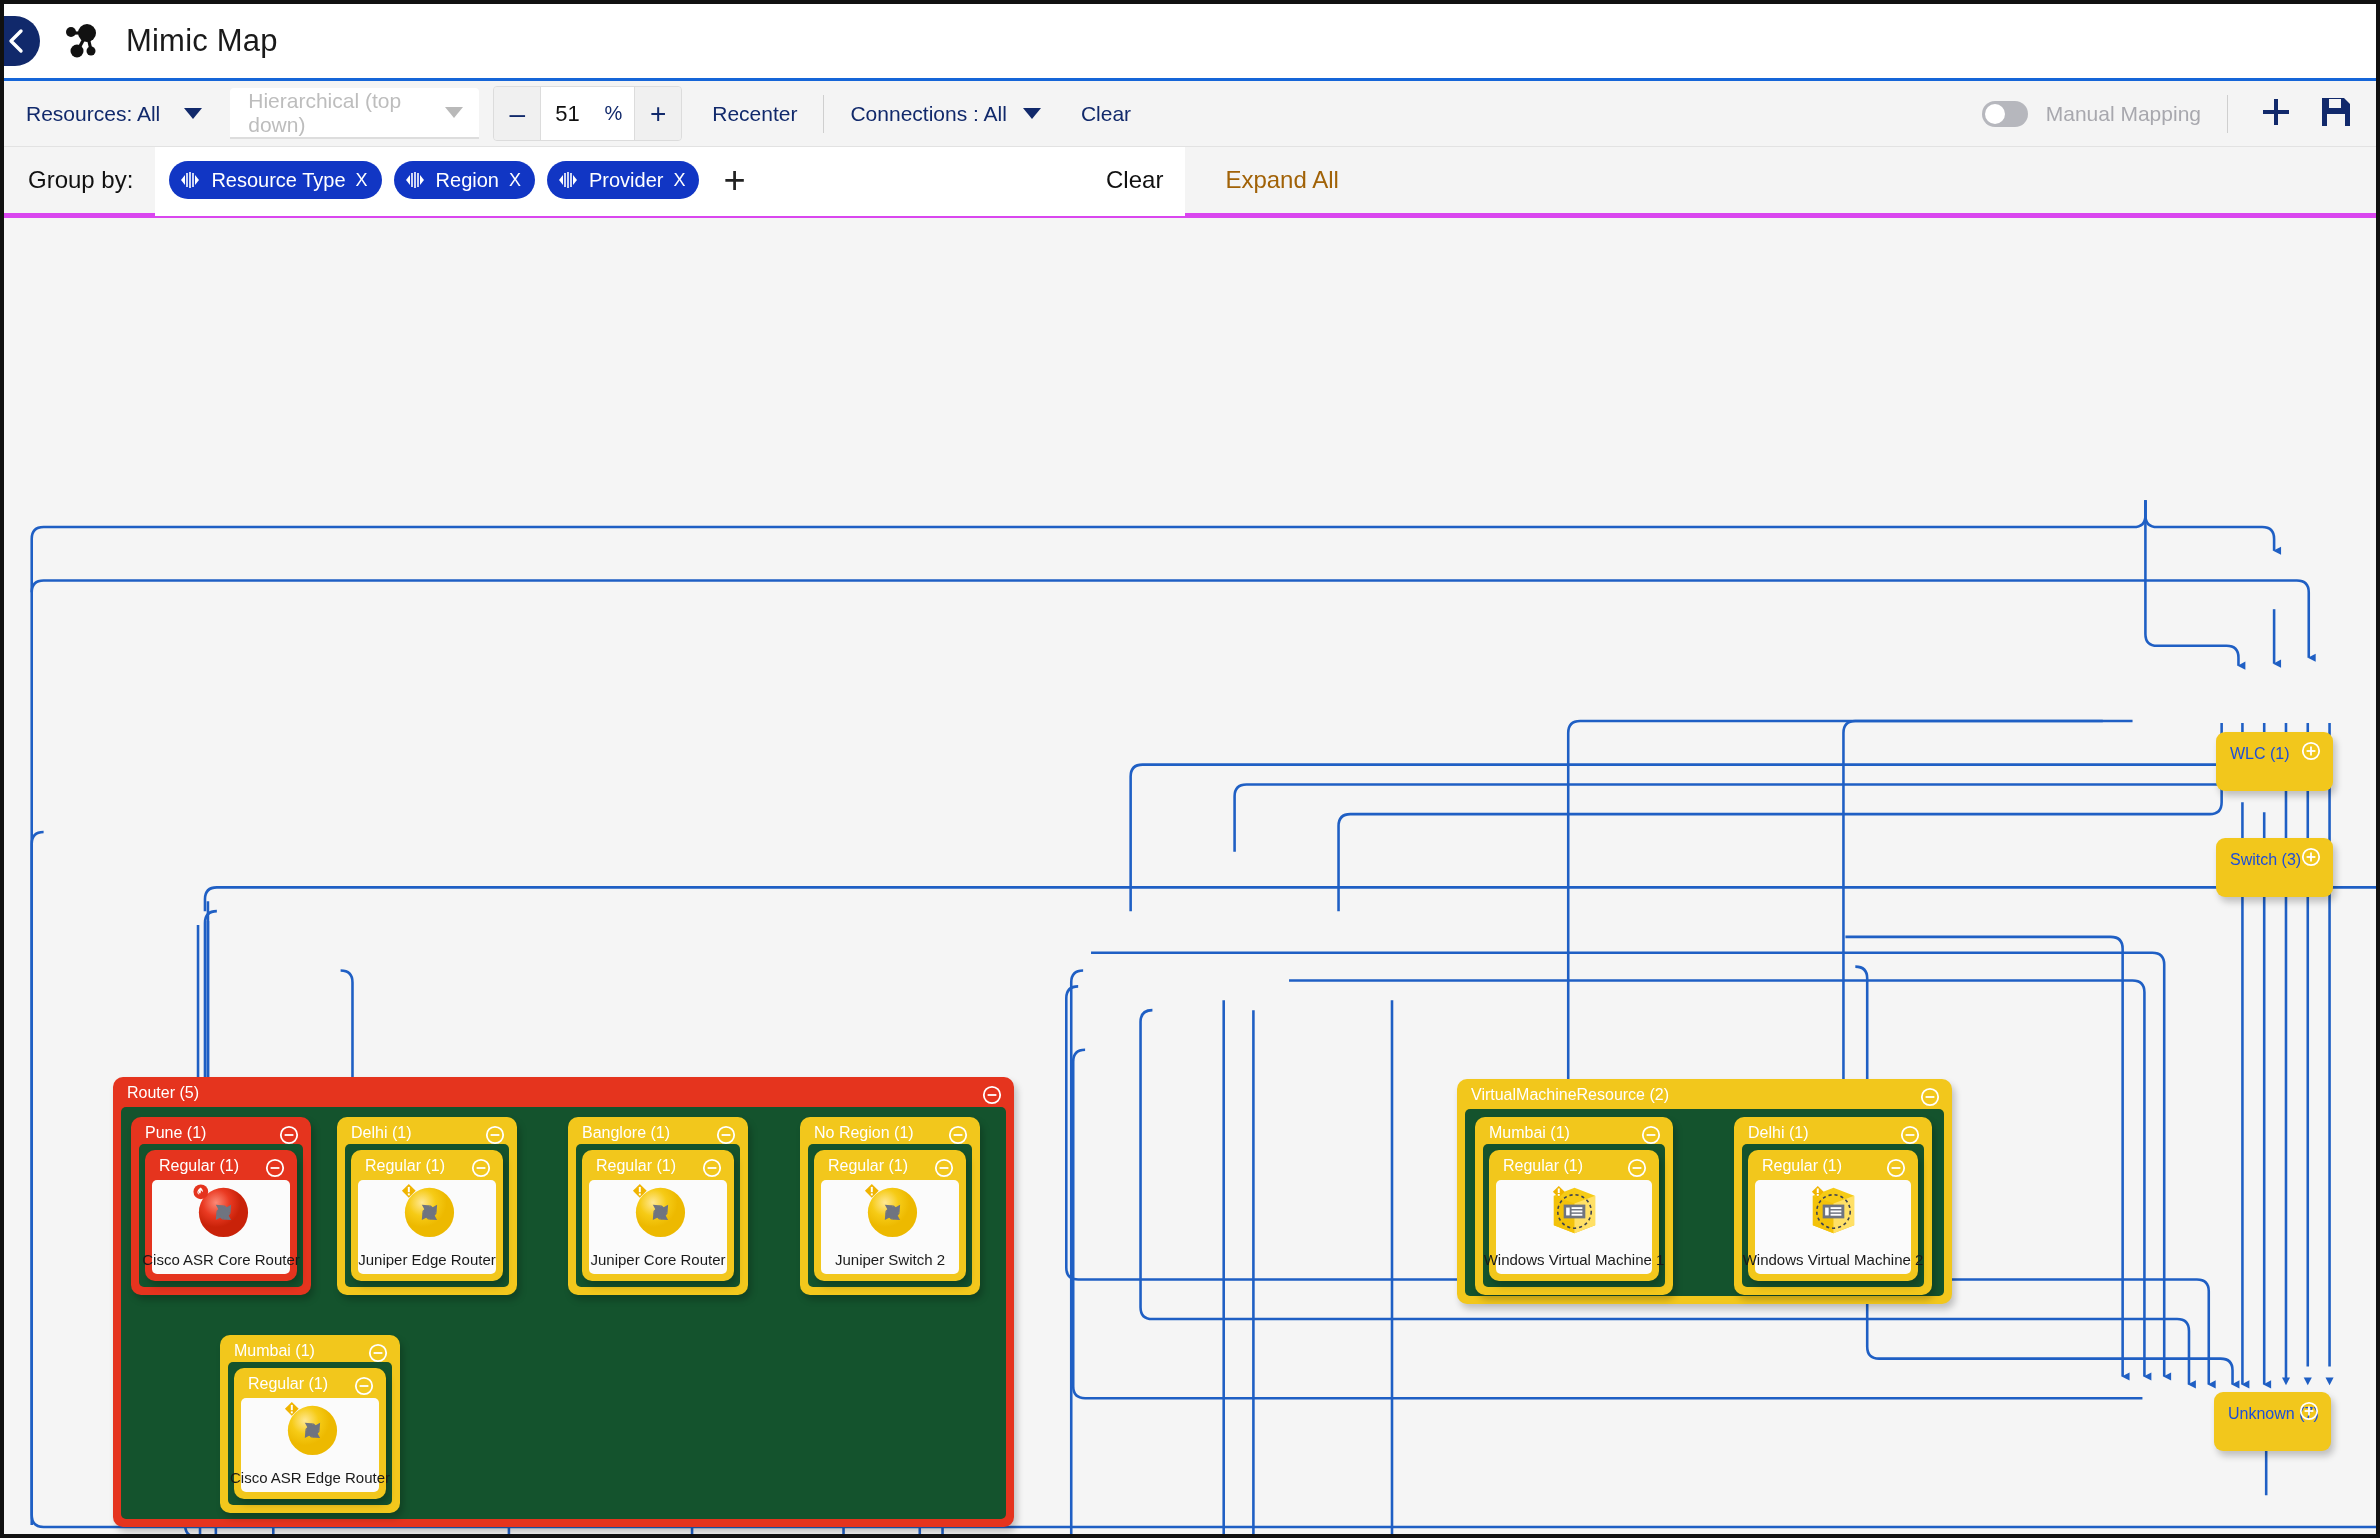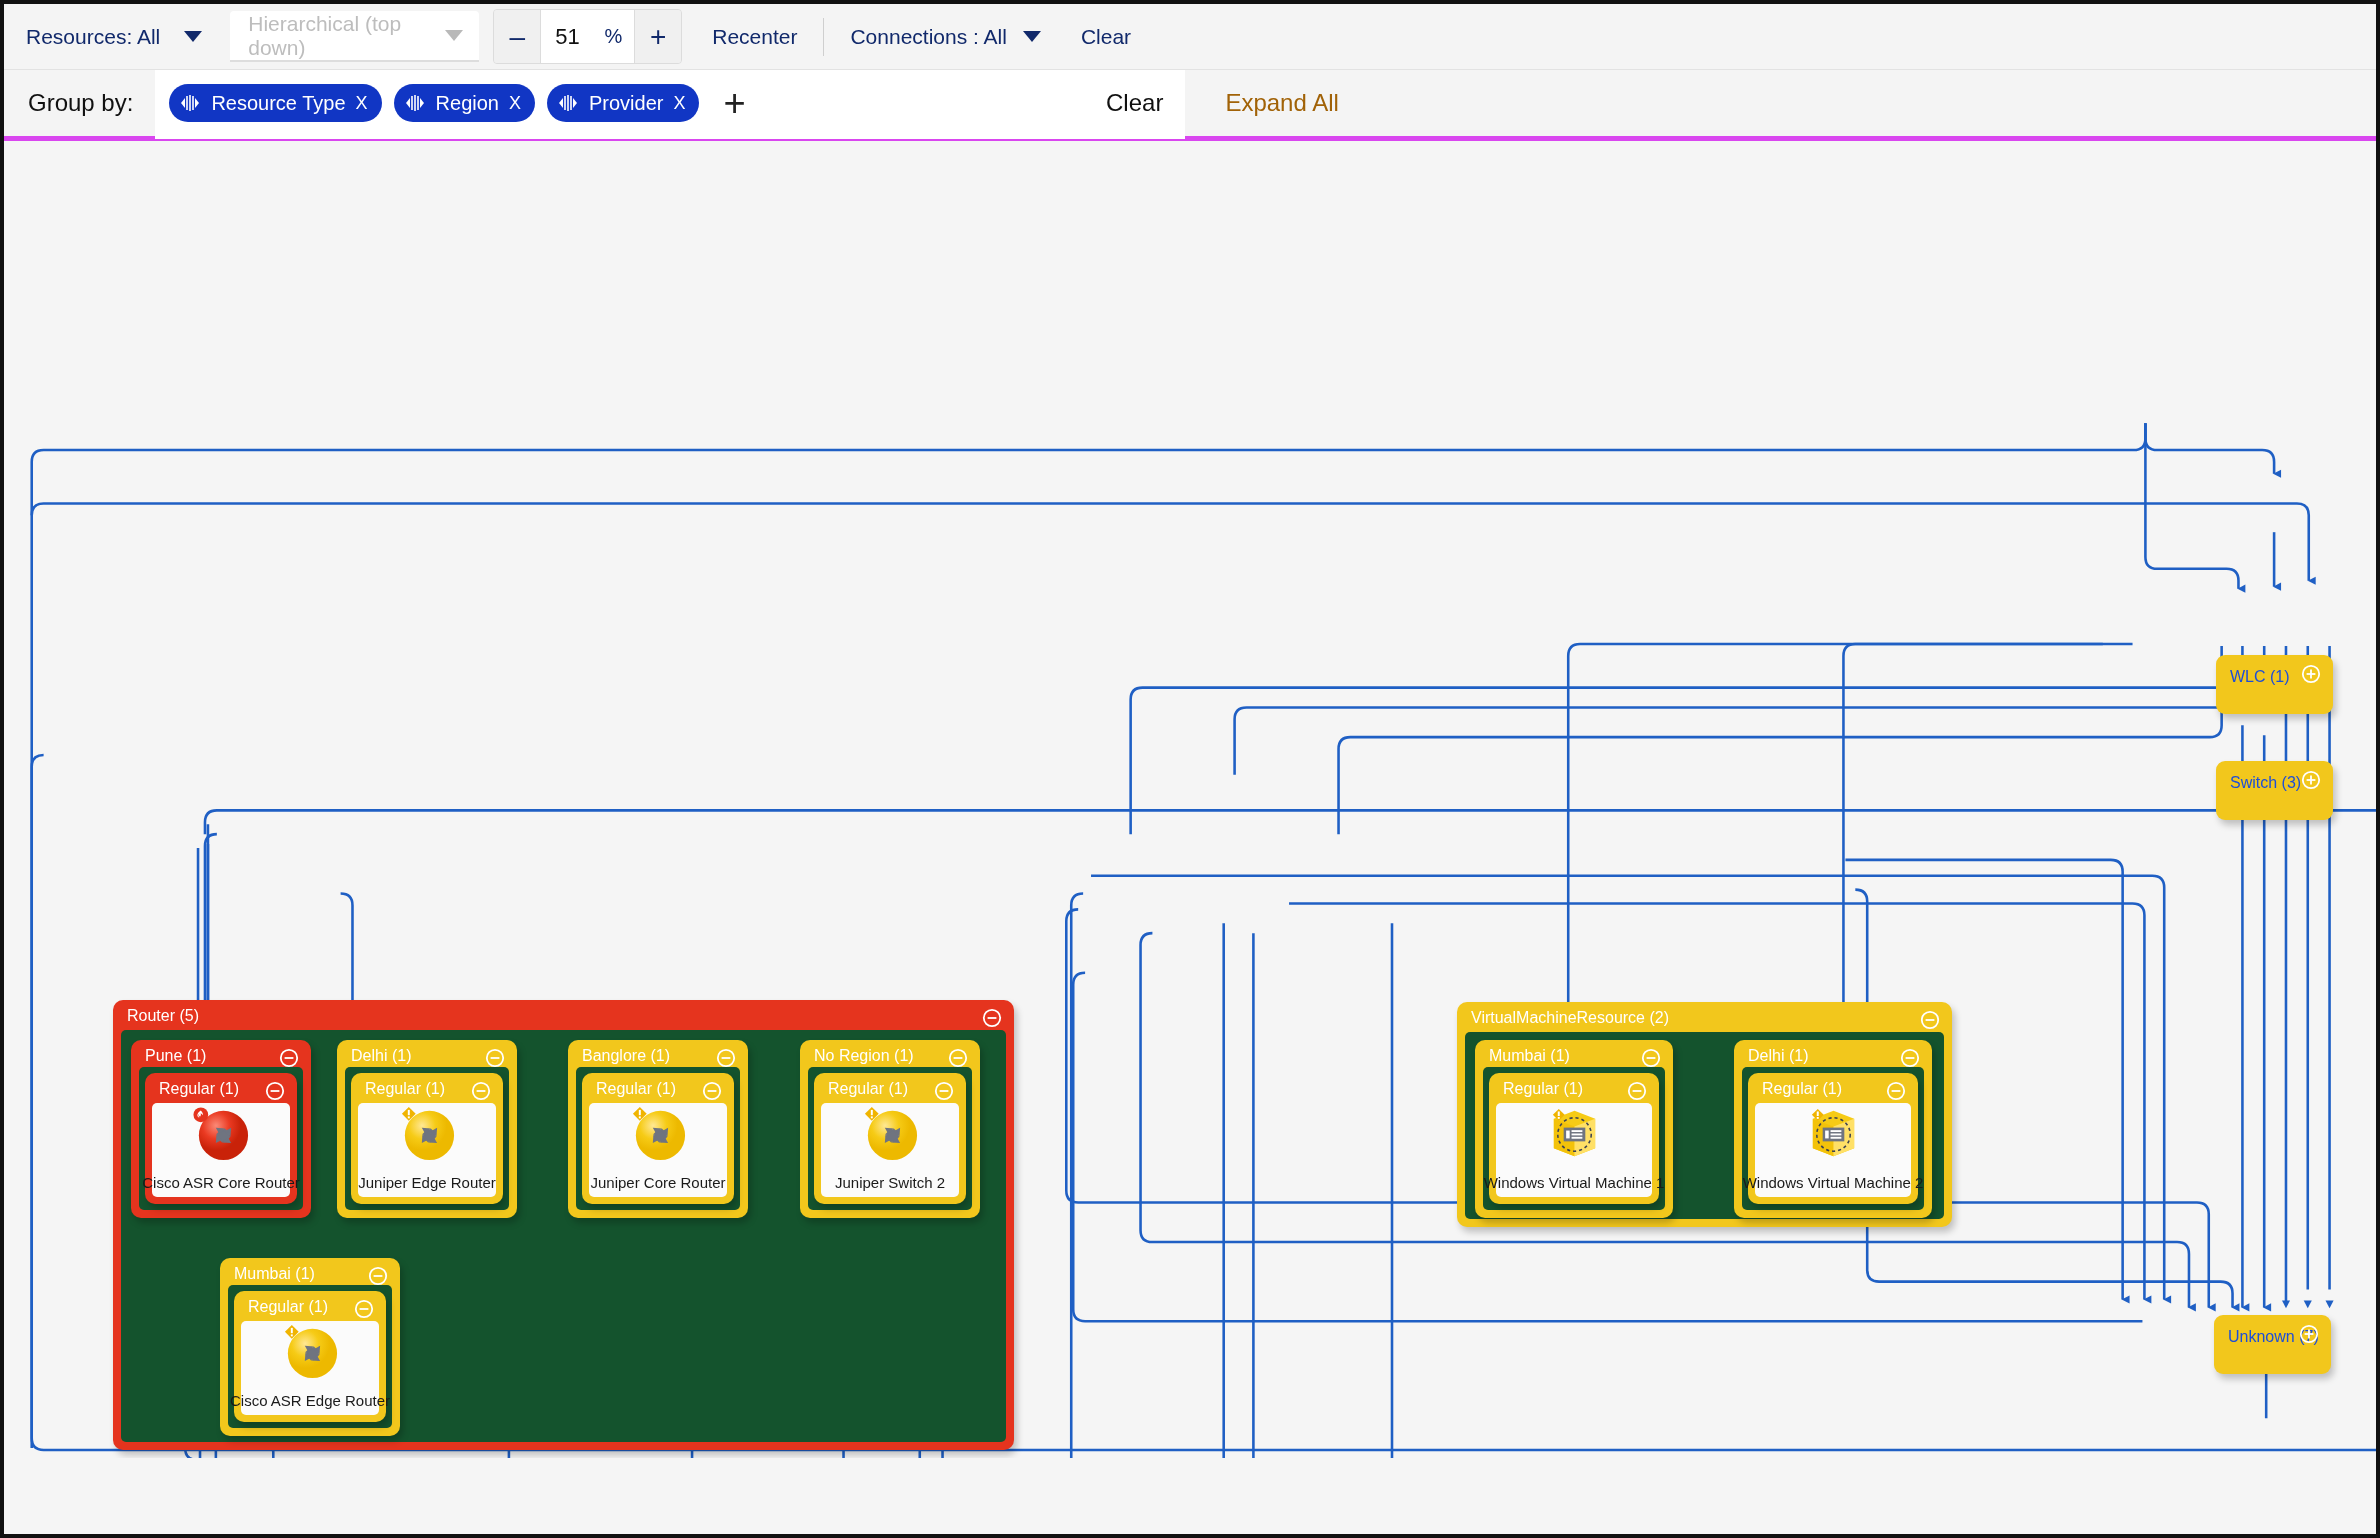--- a/index.html
+++ b/index.html
@@ -241,20 +241,39 @@
     position:absolute; left:14px; top:13px;
     color:#1d4ed8; font-size:16px; white-space:nowrap;
   }
   .pill-toggle { position:absolute; right:12px; top:9px; cursor:pointer; }
 </style>
 </head>
 <body>
 
 <div class="app">
 
+  <div class="titlebar">
+    <div class="back-btn">
+      <svg width="20" height="28" viewBox="0 0 20 28">
+        <polyline points="15,4 5,14 15,24" fill="none" stroke="#ffffff" stroke-width="3.4" stroke-linecap="round" stroke-linejoin="round"></polyline>
+      </svg>
+    </div>
+    <div class="brand-logo">
+      <svg width="42" height="42" viewBox="0 0 42 42">
+        <line x1="13" y1="13" x2="27" y2="13" stroke="#111" stroke-width="3.2"></line>
+        <line x1="27" y1="13" x2="18" y2="30" stroke="#111" stroke-width="3.2"></line>
+        <line x1="27" y1="13" x2="31" y2="30" stroke="#111" stroke-width="3.2"></line>
+        <circle cx="27" cy="13" r="9" fill="#111"></circle>
+        <circle cx="11" cy="12" r="5" fill="#111"></circle>
+        <circle cx="17" cy="31" r="6.5" fill="#111"></circle>
+        <circle cx="31" cy="31" r="4.5" fill="#111"></circle>
+      </svg>
+    </div>
+    <div class="app-title">Mimic Map</div>
+  </div>
 
   <div class="toolbar">
 
     <div class="resources-dd">
       <span class="tb-link">Resources: All</span>
       <span class="caret"></span>
     </div>
 
     <div class="layout-select">
       <span>Hierarchical (top down)</span>
@@ -274,20 +293,40 @@
 
     <div class="vdiv"></div>
 
     <div class="connections">
       <span class="tb-link">Connections : All</span>
       <span class="caret"></span>
     </div>
 
     <div class="tb-link clear-tb">Clear</div>
 
+    <div class="tb-right">
+      <div class="toggle">
+        <div class="knob"></div>
+      </div>
+      <div class="toggle-label">Manual Mapping</div>
+      <div class="vdiv"></div>
+      <div class="plus-icon">
+        <svg width="36" height="36" viewBox="0 0 36 36">
+          <line x1="18" y1="5" x2="18" y2="31" stroke="#11296b" stroke-width="4"></line>
+          <line x1="5" y1="18" x2="31" y2="18" stroke="#11296b" stroke-width="4"></line>
+        </svg>
+      </div>
+      <div class="save-icon">
+        <svg width="32" height="32" viewBox="0 0 32 32">
+          <path d="M2 2 H24 L30 8 V30 H2 Z" fill="#11296b"></path>
+          <rect x="9" y="3" width="12" height="9" fill="#f4f4f4"></rect>
+          <rect x="7" y="18" width="18" height="12" fill="#f4f4f4"></rect>
+        </svg>
+      </div>
+    </div>
   </div>
 
   <div class="groupbar">
     <div class="groupby-label">Group by:</div>
     <div class="chipbox">
 
       <div class="chip">
         <span class="chip-bars">
           <svg width="22" height="18" viewBox="0 0 22 18">
             <polygon points="2,9 6,4 6,14" fill="#ffffff"></polygon>

